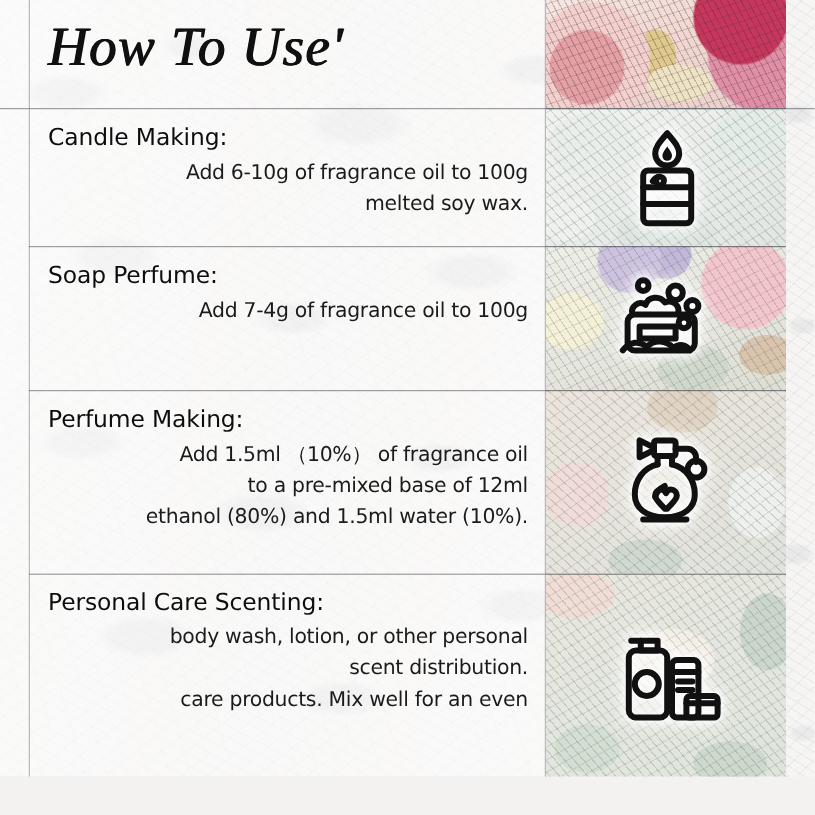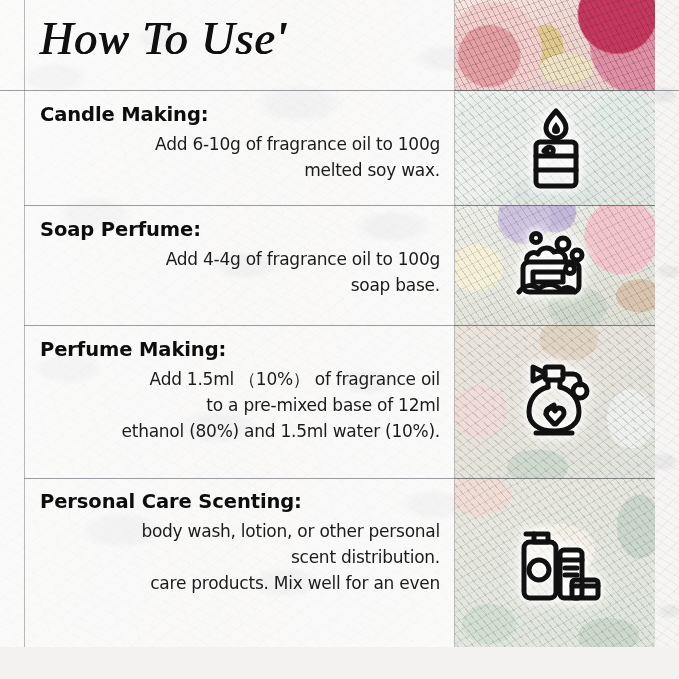--- a/index.html
+++ b/index.html
@@ -199,21 +199,21 @@
     font-weight:400;
     letter-spacing:1px;
     color:#101010;
     text-shadow:.6px 0 0 #101010, -.4px 0 0 #101010;
     white-space:nowrap;
   }
 
   .section{position:absolute;left:40px;width:400px;}
   .sec-head{
     font-family:"DejaVu Sans", sans-serif;
-    font-weight:700;
+    font-weight:400;
     font-size:19.5px;
     letter-spacing:-.1px;
     color:#0d0d0d;
     margin:0 0 6px 0;
     white-space:nowrap;
   }
   .sec-body{
     font-family:"DejaVu Sans", sans-serif;
     font-weight:400;
     font-size:17px;
@@ -339,22 +339,21 @@
     <h2 class="sec-head">Candle Making:</h2>
     <p class="sec-body">
       <span class="ln">Add 6-10g of fragrance oil to 100g</span>
       <span class="ln">melted soy wax.</span>
     </p>
   </div>
 
   <div class="section" style="top:218px">
     <h2 class="sec-head">Soap Perfume:</h2>
     <p class="sec-body">
-      <span class="ln">Add 4-4g of fragrance oil to 100g</span>
-      <span class="ln">soap base.</span>
+      <span class="ln">Add 7-4g of fragrance oil to 100g</span>
     </p>
   </div>
 
   <div class="section" style="top:338px">
     <h2 class="sec-head">Perfume Making:</h2>
     <p class="sec-body">
       <span class="ln">Add 1.5ml （10%） of fragrance oil</span>
       <span class="ln">to a pre-mixed base of 12ml</span>
       <span class="ln">ethanol (80%) and 1.5ml water (10%).</span>
     </p>

